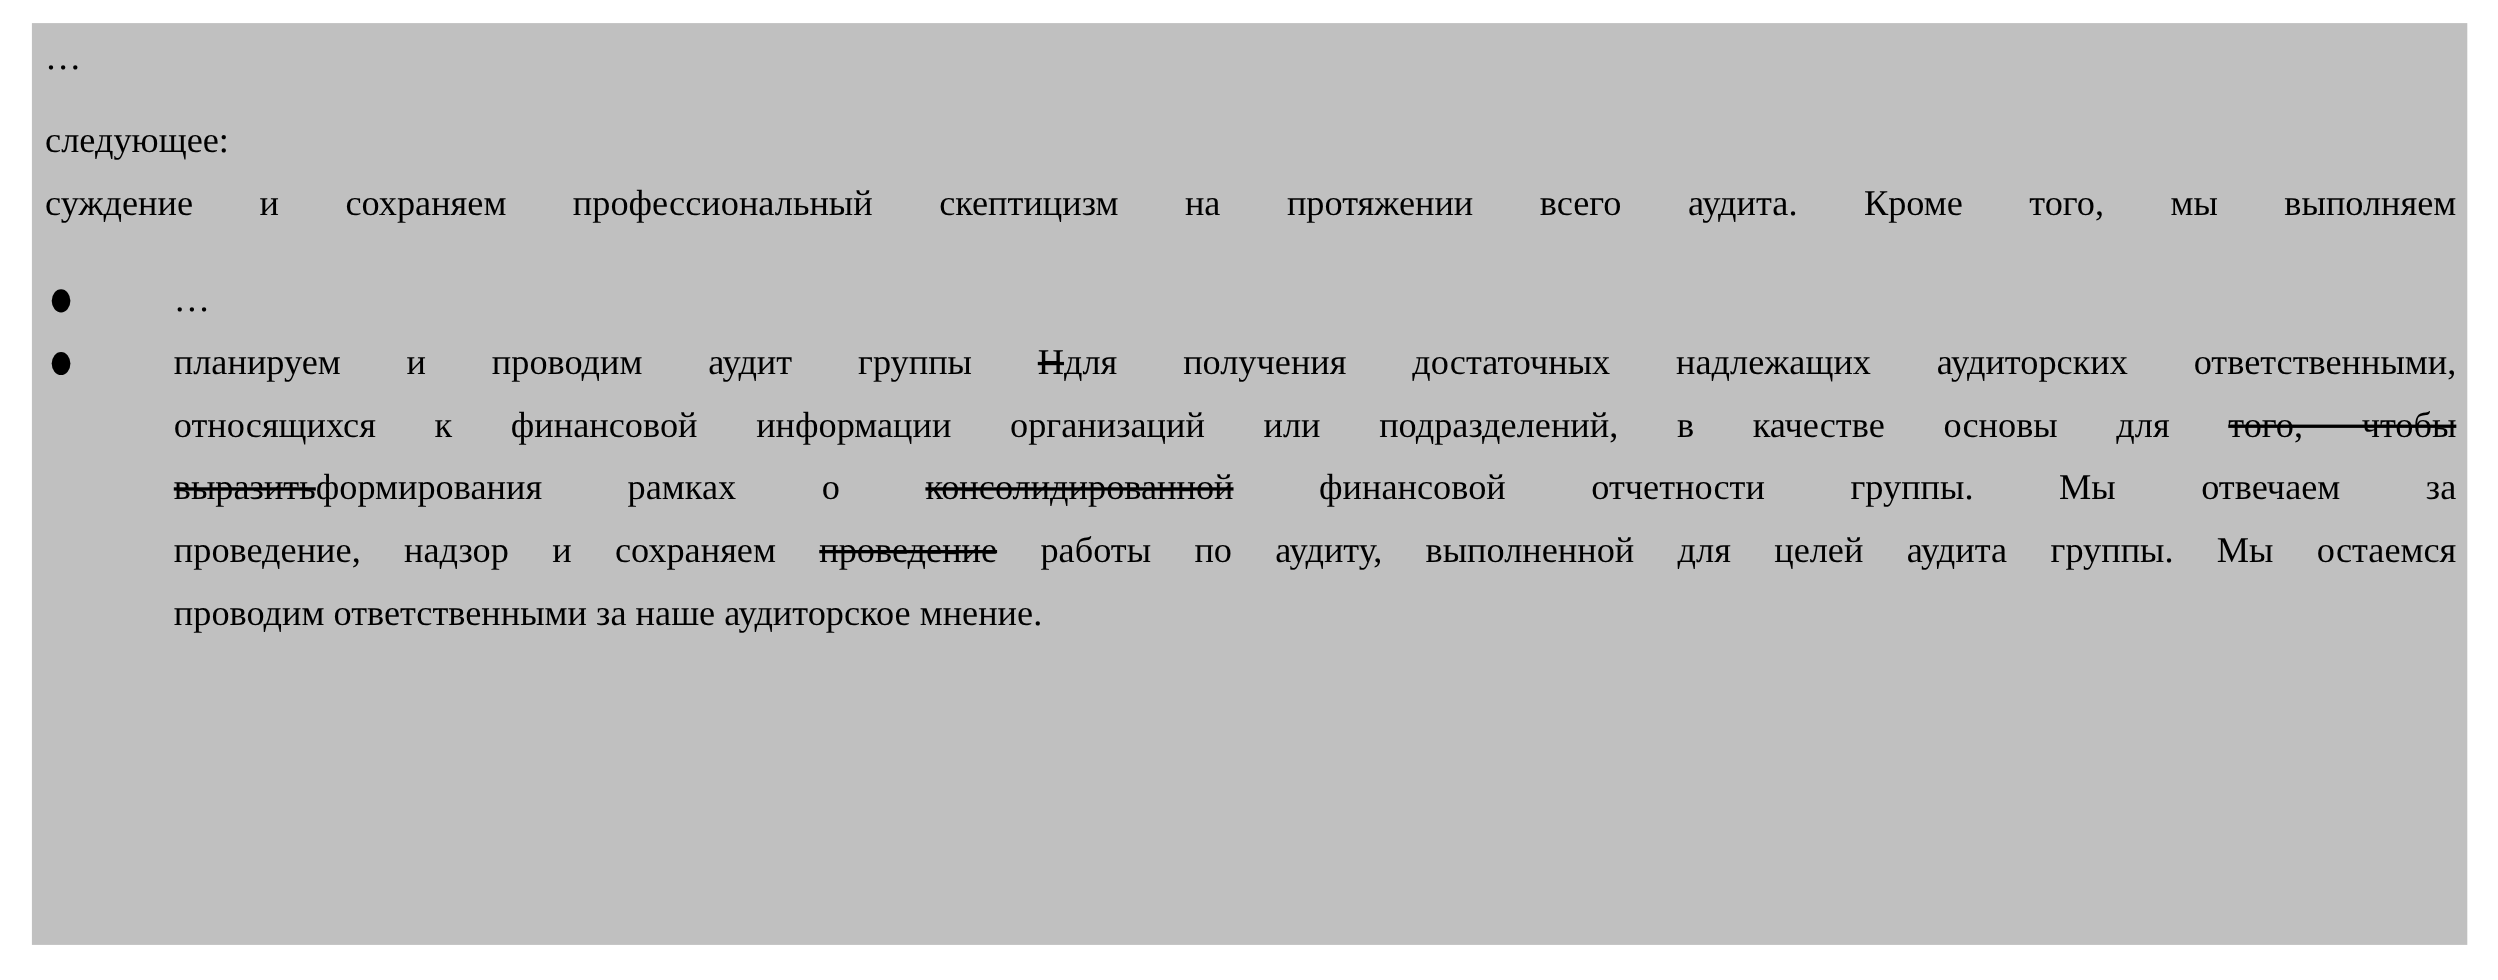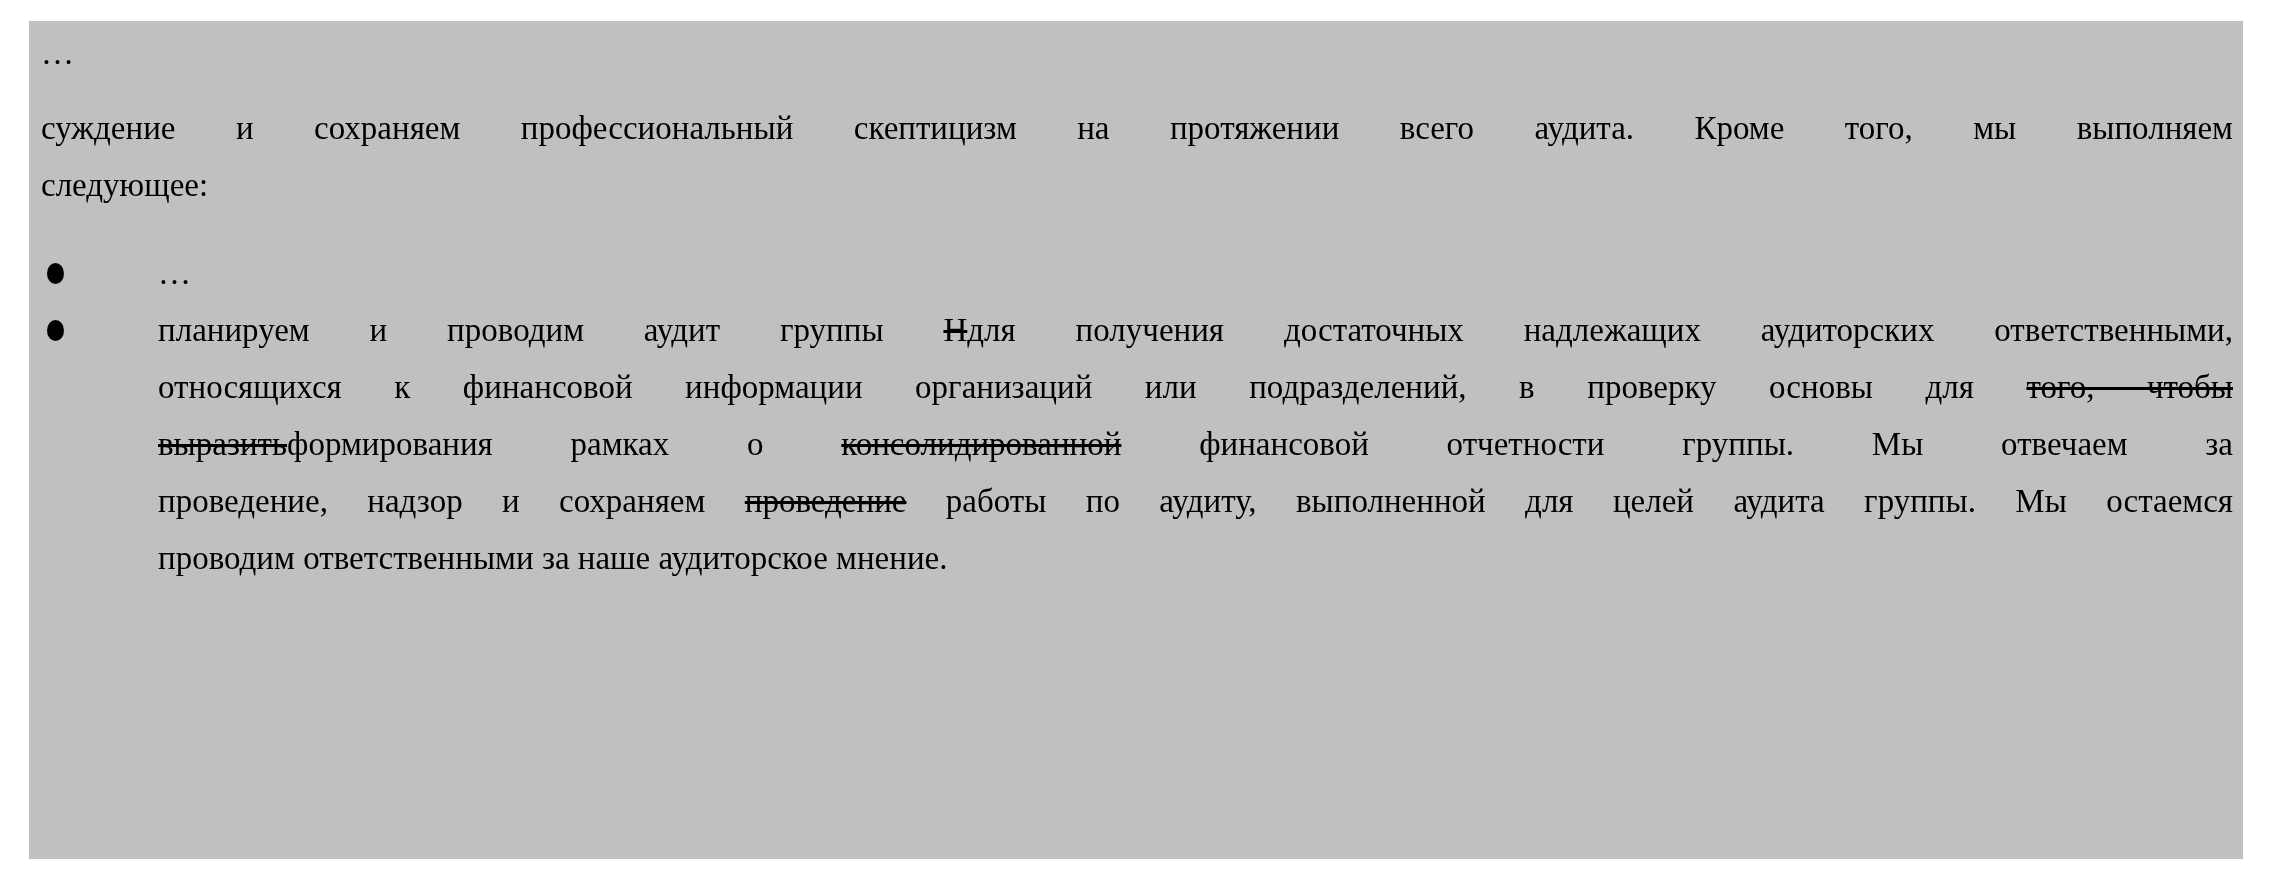--- a/index.html
+++ b/index.html
@@ -72,42 +72,42 @@
   }
 </style>
 </head>
 <body>
 
 <div class="panel">
 
   <div class="line">…</div>
 
   <div class="intro">
+      <div class="line"><span class="s-p">следующее:</span></div>
       <div class="line fill"><span class="s-p">суждение и сохраняем профессиональный скептицизм на протяжении всего аудита. Кроме того, мы выполняем</span></div>
-      <div class="line"><span class="s-p">следующее:</span></div>
     </div>
 
   <div class="bullet-list">
 
     <div class="bullet-item">
       <div class="marker-cell">
         <span class="disc"></span>
       </div>
       <div class="bullet-content">
           <div class="line"><span class="s-p">…</span></div>
         </div>
     </div>
 
     <div class="bullet-item">
       <div class="marker-cell">
         <span class="disc"></span>
       </div>
       <div class="bullet-content">
           <div class="line fill"><span class="s-u">планируем и проводим аудит группы</span><span class="s-p"> </span><span class="s-d">Н</span><span class="s-p">для получения достаточных надлежащих аудиторских ответственными,</span></div>
-          <div class="line fill"><span class="s-u">относящихся к финансовой информации организаций или подразделений, в</span><span class="s-p"> </span><span class="s-u">проверку основы</span><span class="s-p"> для </span><span class="s-d">того, чтобы</span></div>
+          <div class="line fill"><span class="s-u">относящихся к финансовой информации организаций или подразделений, в</span><span class="s-p"> </span><span class="s-u">качестве основы</span><span class="s-p"> для </span><span class="s-d">того, чтобы</span></div>
           <div class="line fill"><span class="s-d">выразить</span><span class="s-u">формирования</span><span class="s-p"> рамках о </span><span class="s-d">консолидированной</span><span class="s-p"> </span><span class="s-u">финансовой отчетности группы.</span><span class="s-p"> Мы отвечаем за</span></div>
           <div class="line fill"><span class="s-p">проведение, надзор и</span><span class="s-u"> сохраняем</span><span class="s-p"> </span><span class="s-d">проведение</span><span class="s-p"> работы по аудиту, выполненной для целей </span><span class="s-u">аудита</span><span class="s-p"> группы. Мы остаемся</span></div>
           <div class="line"><span class="s-p">проводим ответственными за наше аудиторское мнение.</span></div>
         </div>
     </div>
 
   </div>
 
 </div>
 

